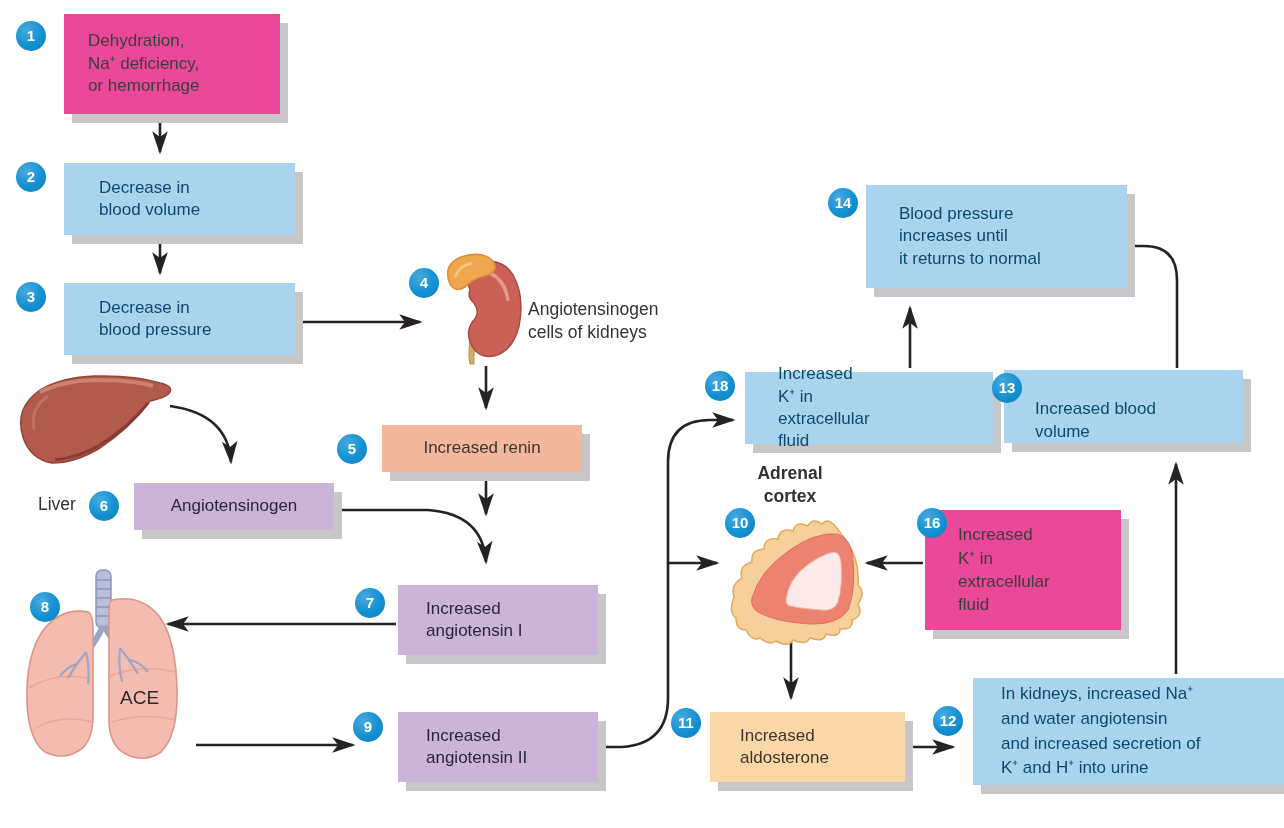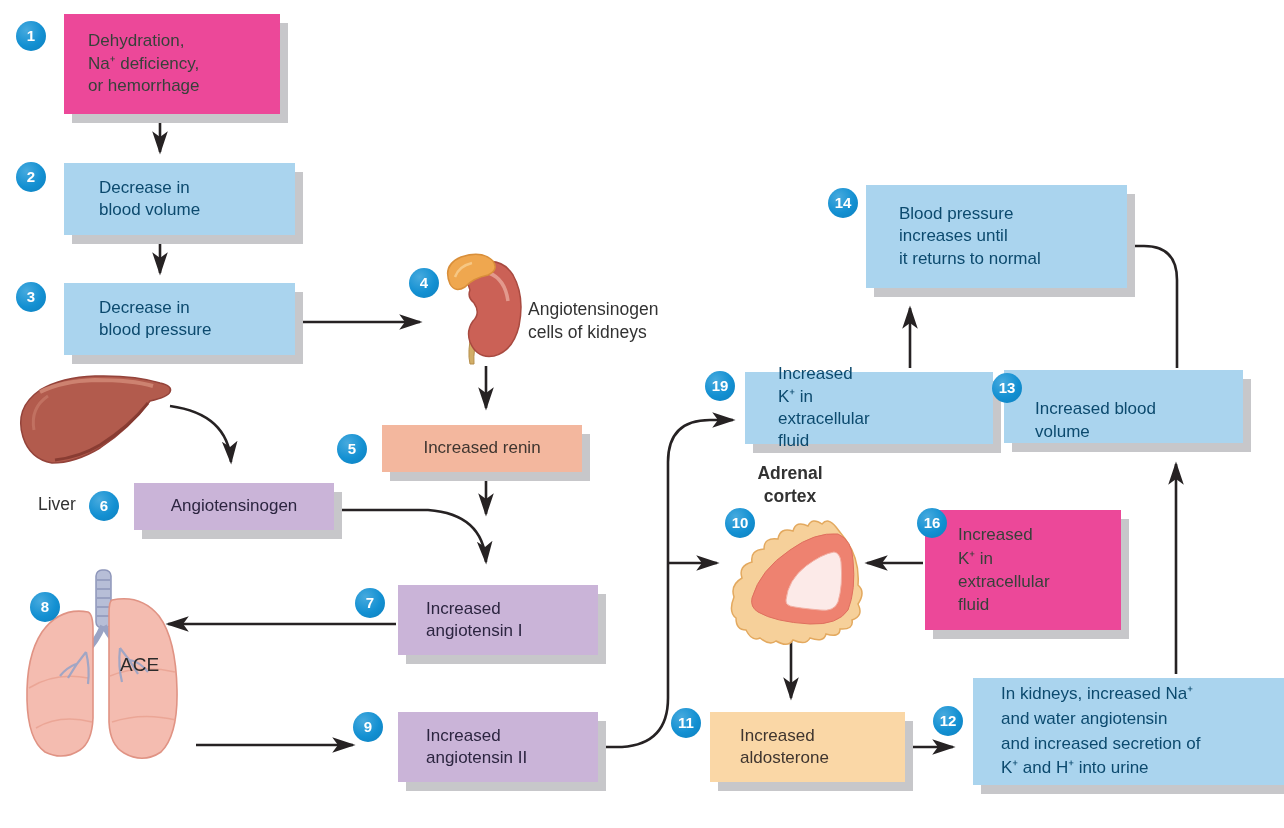--- a/index.html
+++ b/index.html
@@ -170,23 +170,23 @@
   <div class="num" style="left:337px; top:434px;">5</div>
   <div class="num" style="left:89px;  top:491px;">6</div>
   <div class="num" style="left:355px; top:588px;">7</div>
   <div class="num" style="left:30px;  top:592px;">8</div>
   <div class="num" style="left:353px; top:712px;">9</div>
   <div class="num" style="left:725px; top:508px;">10</div>
   <div class="num" style="left:671px; top:708px;">11</div>
   <div class="num" style="left:933px; top:706px;">12</div>
   <div class="num" style="left:992px; top:373px;">13</div>
   <div class="num" style="left:828px; top:188px;">14</div>
-  <div class="num" style="left:705px; top:371px;">19</div>
+  <div class="num" style="left:705px; top:371px;">18</div>
   <div class="num" style="left:917px; top:508px;">16</div>
 
   <div class="lbl" style="left:528px; top:298px;">Angiotensinogen
 cells of kidneys</div>
   <div class="lbl" style="left:38px; top:493px;">Liver</div>
   <div class="lbl" style="left:740px; top:462px; width:100px; text-align:center;font-weight:bold;">Adrenal
 cortex</div>
-  <div class="lbl" style="left:120px; top:653px; font-size:19px; color:#2b2b2b;">ACE</div>
+  <div class="lbl" style="left:120px; top:686px; font-size:19px; color:#2b2b2b;">ACE</div>
 
 </div>
 
 </body></html>

